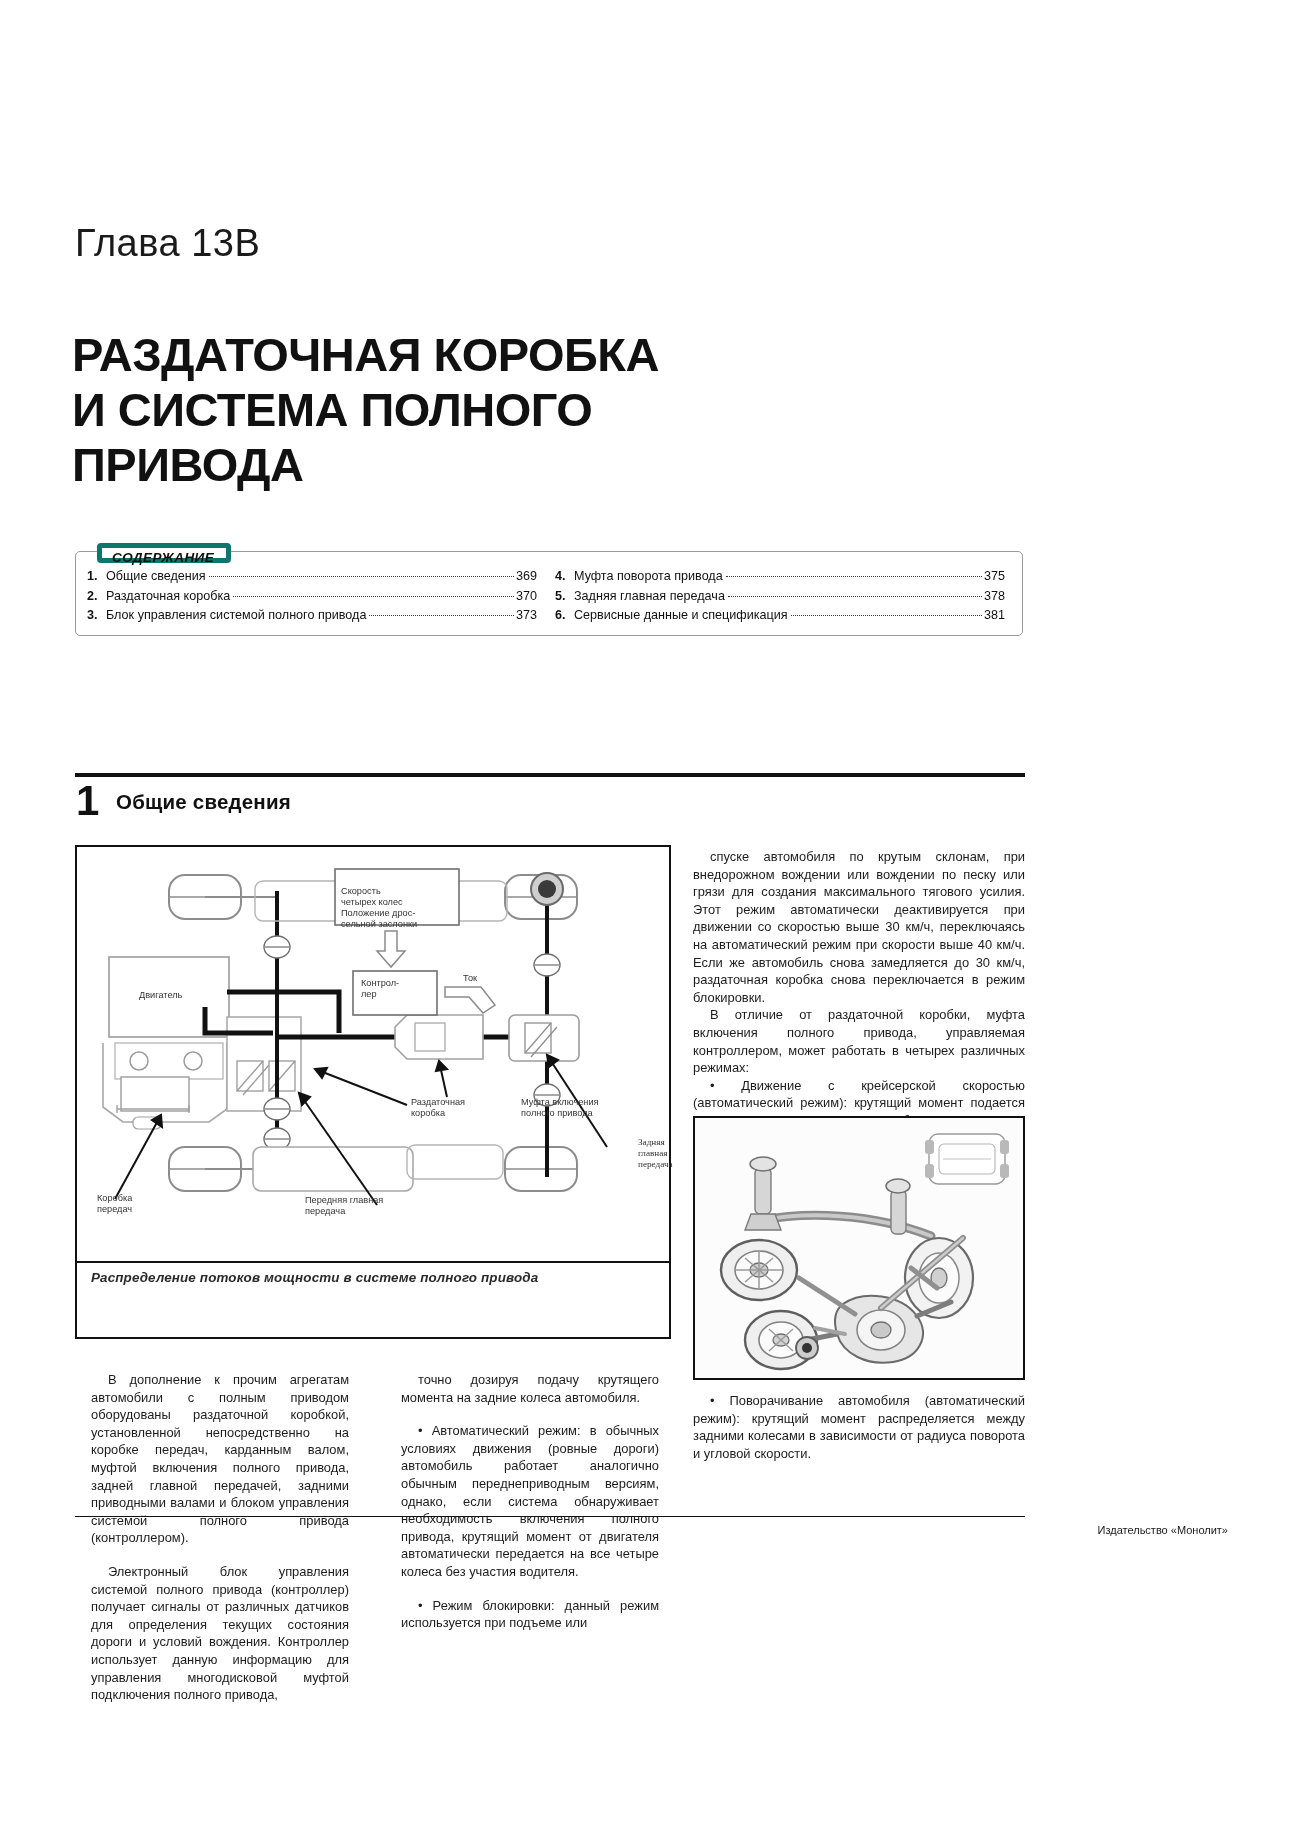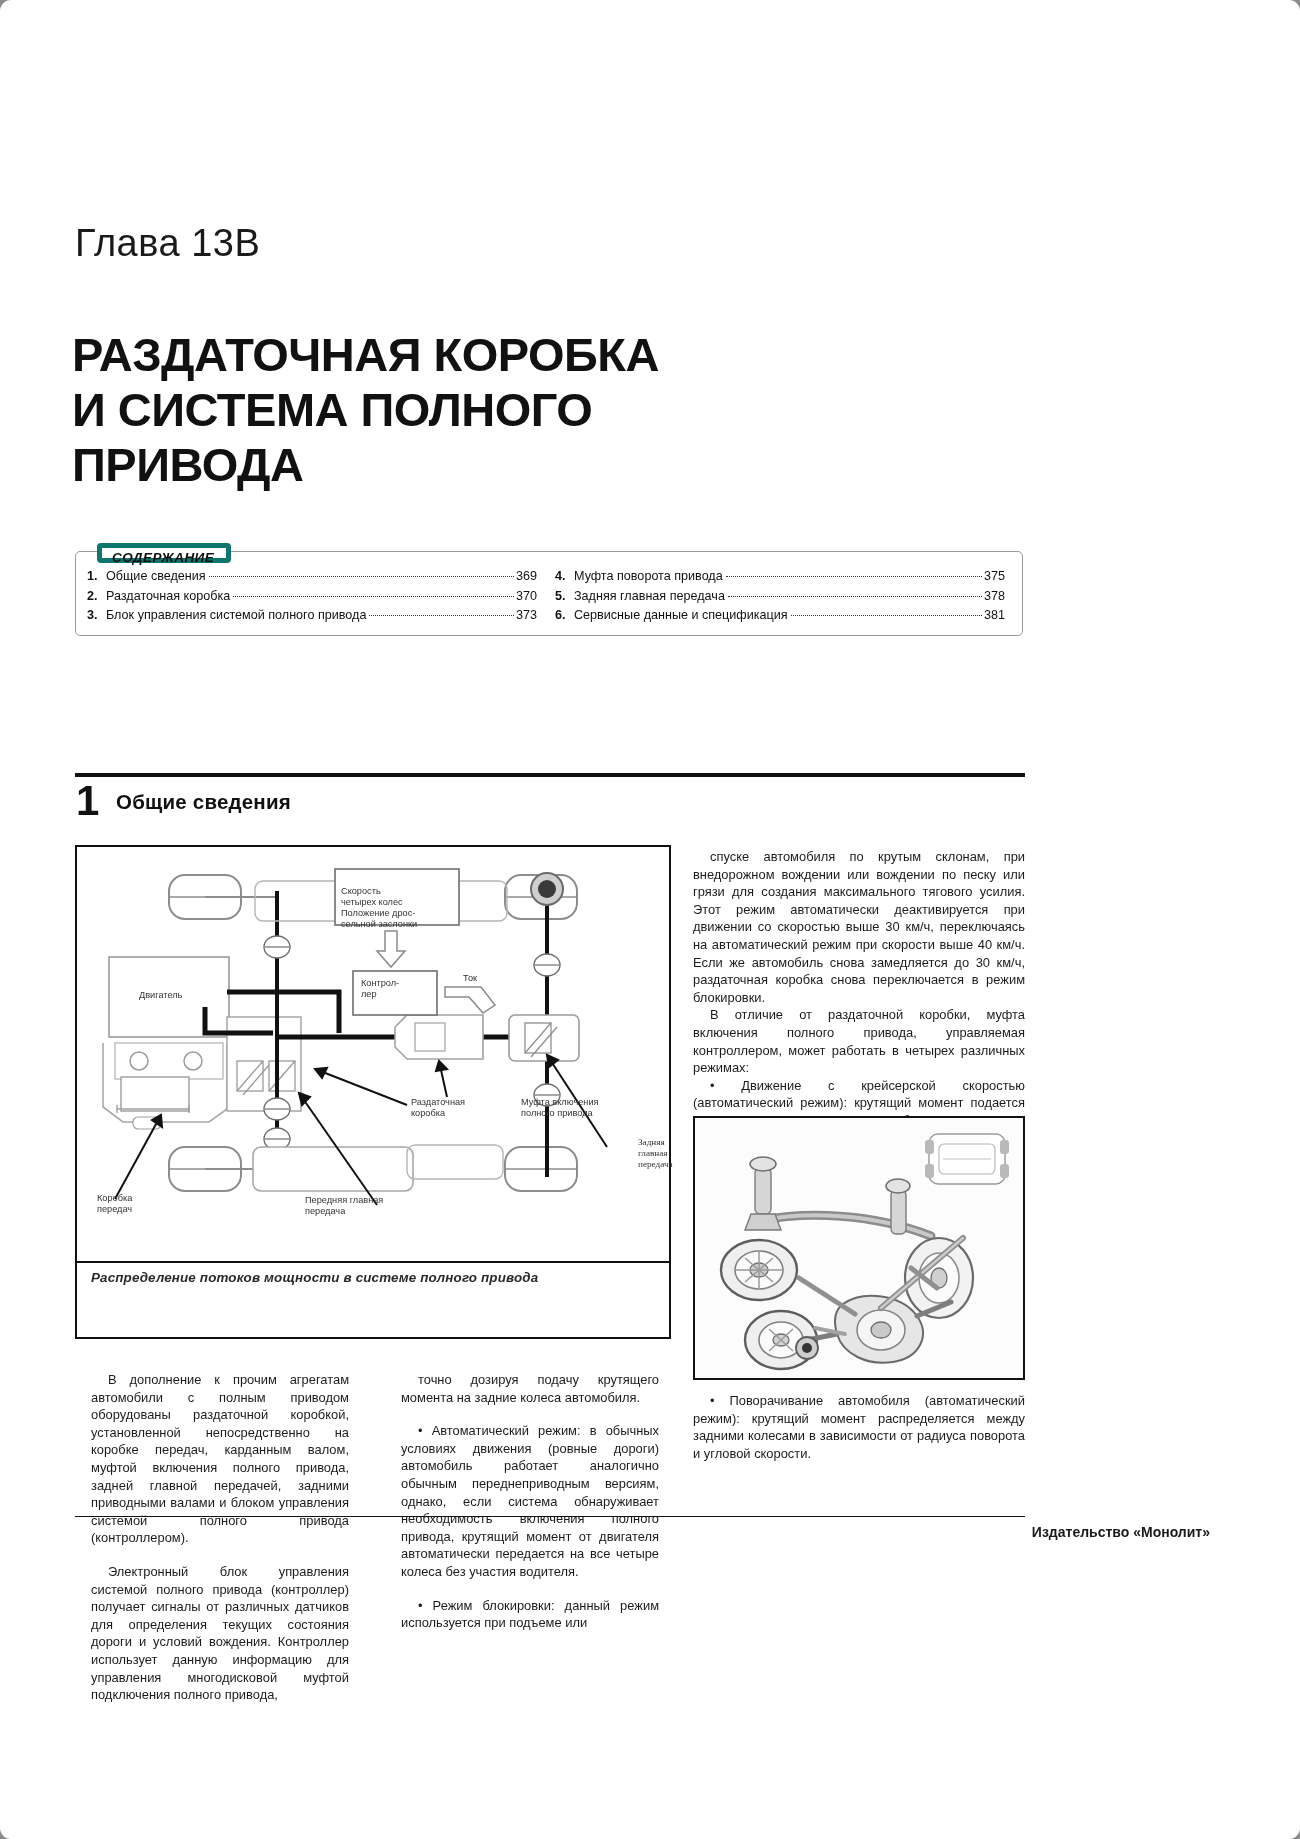--- a/index.html
+++ b/index.html
@@ -9,21 +9,20 @@
   }
   .page {
     position: relative;
     width: 1300px;
     height: 1839px;
     background: #ffffff;
     margin: 0 auto;
     overflow: hidden;
     font-family: "Liberation Sans", sans-serif;
     color: #111;
-    border-radius: 11px;
   }
 
   
   .chapter-label {
     position: absolute;
     left: 75px;
     top: 222px;
     font-size: 38px;
     font-weight: 400;
     letter-spacing: 0.5px;
@@ -201,24 +200,24 @@
     text-align: justify;
     color: #1c1c1c;
   }
   .bcol.c1 { left: 75px; }
   .bcol.c2 { left: 385px; }
   .bcol p { margin: 16px; text-indent: 17px; }
 
   
   .footer {
     position: absolute;
-    right: 90px;
+    right: 72px;
     top: 1524px;
-    font-size: 14px;
-    font-weight: 700;
+    font-size: 11px;
+    font-weight: 400;
     color: #1a1a1a;
   }
   .footer-rule {
     position: absolute;
     left: 75px; top: 1516px;
     width: 950px; height: 1px;
     background: #111;
   }
 </style>
 </head>

